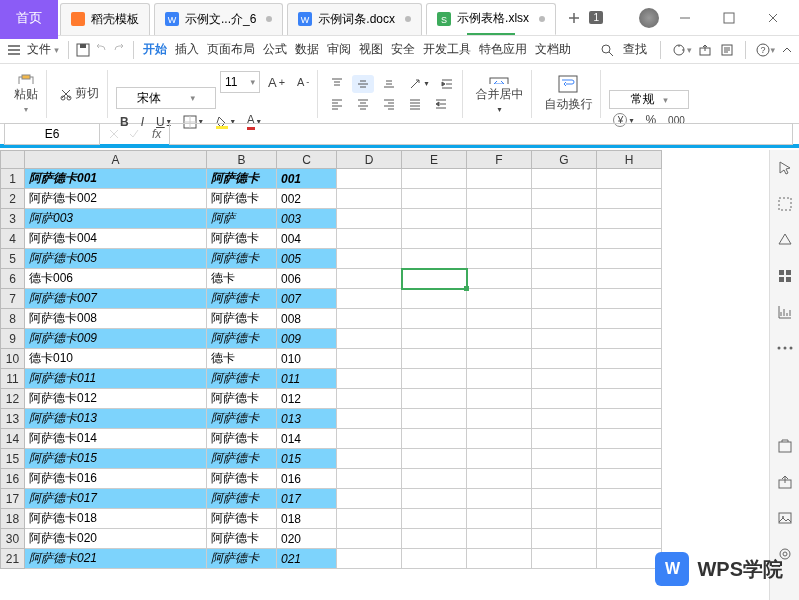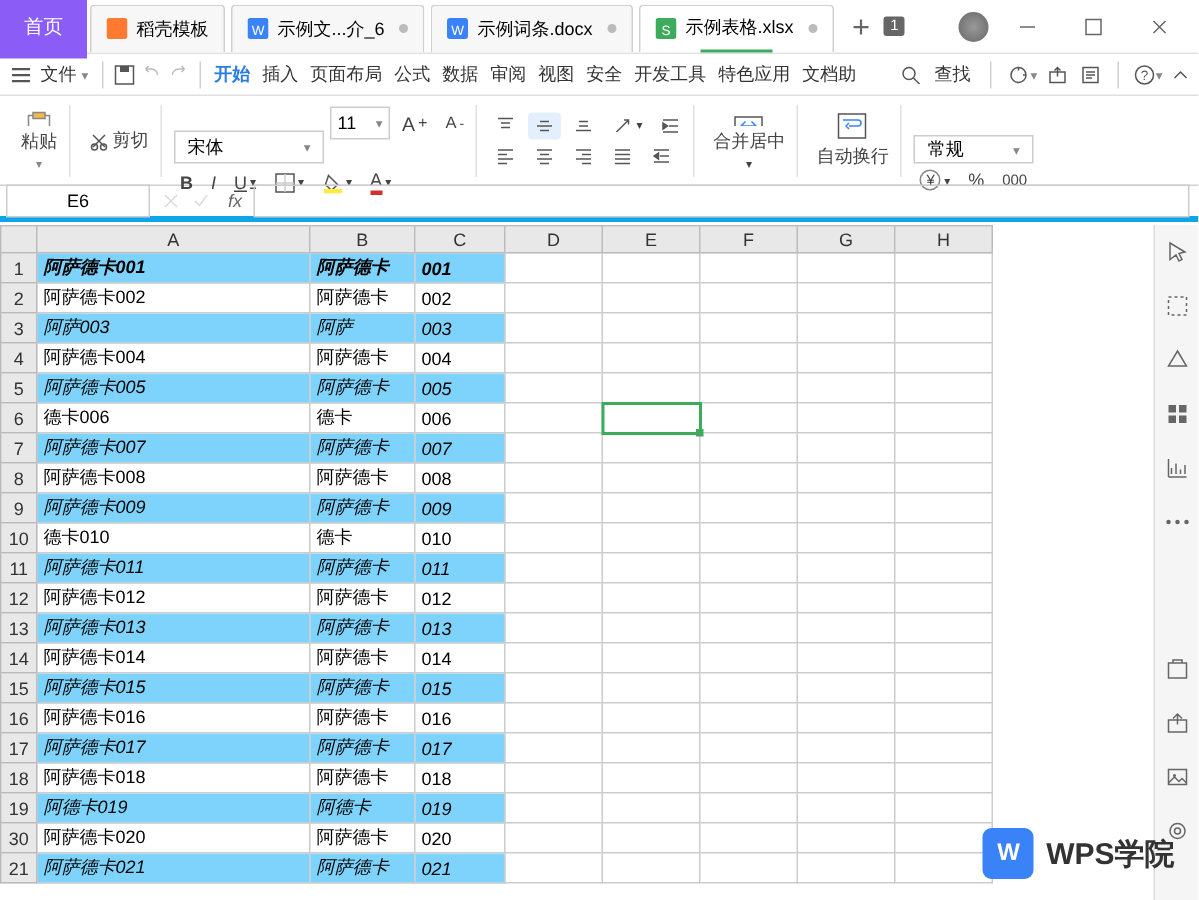--- a/index.html
+++ b/index.html
@@ -26,21 +26,21 @@
 .menubar .mitem.active { color: #2a7de1; font-weight: bold; }
 .menubar .right { margin-left: auto; display: flex; align-items: center; gap: 6px; }
 .ico { display: inline-flex; align-items: center; justify-content: center; color: #555; }
 
 
 .ribbon { height: 60px; display: flex; align-items: center; padding: 0 6px; border-bottom: 1px solid #d0d0d0; gap: 4px; }
 .rgroup { display: flex; flex-direction: column; gap: 2px; padding: 0 4px; border-right: 1px solid #e0e0e0; height: 48px; justify-content: center; }
 .rrow { display: flex; align-items: center; gap: 4px; }
 .rbtn { display: flex; align-items: center; gap: 2px; padding: 2px 4px; color: #444; font-size: 12px; cursor: pointer; }
 .rbtn.big { flex-direction: column; height: 44px; justify-content: center; }
-.fontsel { border: 1px solid #ccc; height: 22px; padding: 0 8px; display: flex; align-items: center; font-size: 12px; min-width: 100px; background: #fff; margin-top: 32px; }
+.fontsel { border: 1px solid #ccc; height: 22px; padding: 0 20px; display: flex; align-items: center; font-size: 12px; min-width: 100px; background: #fff; margin-top: 32px; }
 .sizesel { border: 1px solid #ccc; height: 22px; padding: 0 4px; display: flex; align-items: center; font-size: 12px; min-width: 40px; background: #fff; }
 .dd { margin-left: auto; color: #888; font-size: 9px; }
 
 
 .fbar { height: 24px; display: flex; align-items: center; border-bottom: 4px solid #0ea5e9; }
 .namebox { width: 96px; height: 22px; border: 1px solid #ccc; margin: 0 4px; display: flex; align-items: center; justify-content: center; font-size: 12px; }
 .fx { padding: 0 8px; font-style: italic; color: #666; }
 .fxinput { flex: 1; height: 22px; border: 1px solid #ccc; margin-right: 6px; }
 
 
@@ -594,31 +594,20 @@
           <td class="colA ">阿萨德卡018</td>
           <td class="colB ">阿萨德卡</td>
           <td class="colC ">018</td>
           <td class="colDEFGH "></td>
           <td class="colDEFGH "></td>
           <td class="colDEFGH "></td>
           <td class="colDEFGH "></td>
           <td class="colDEFGH "></td>
         </tr>
         <tr class="">
-          <th class="rowh">19</th>
-          <td class="colA striped">阿德卡019</td>
-          <td class="colB striped">阿德卡</td>
-          <td class="colC striped">019</td>
-          <td class="colDEFGH "></td>
-          <td class="colDEFGH "></td>
-          <td class="colDEFGH "></td>
-          <td class="colDEFGH "></td>
-          <td class="colDEFGH "></td>
-        </tr>
-        <tr class="">
           <th class="rowh">30</th>
           <td class="colA ">阿萨德卡020</td>
           <td class="colB ">阿萨德卡</td>
           <td class="colC ">020</td>
           <td class="colDEFGH "></td>
           <td class="colDEFGH "></td>
           <td class="colDEFGH "></td>
           <td class="colDEFGH "></td>
           <td class="colDEFGH "></td>
         </tr>

